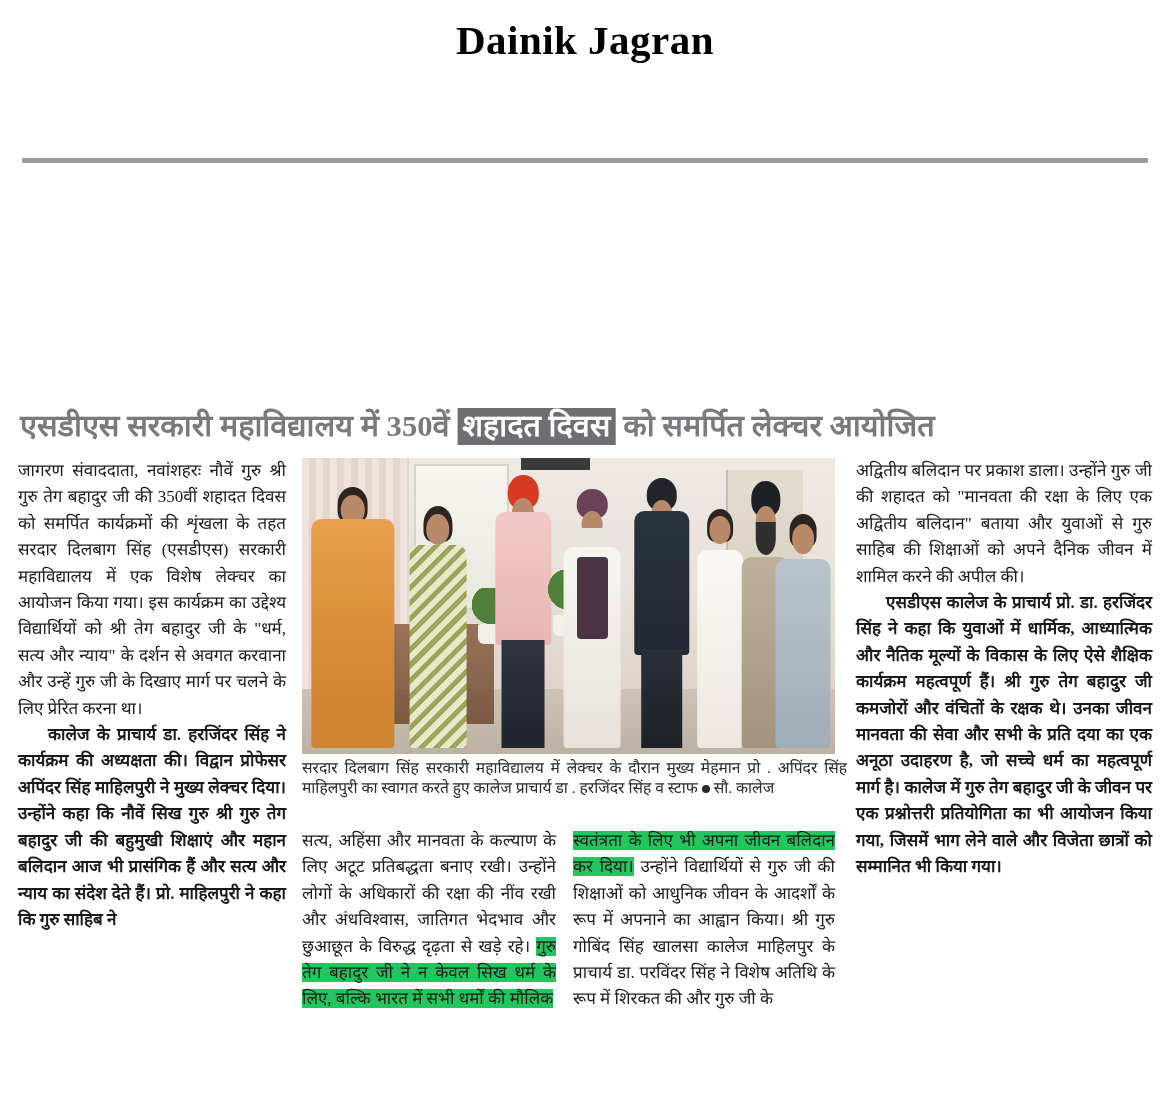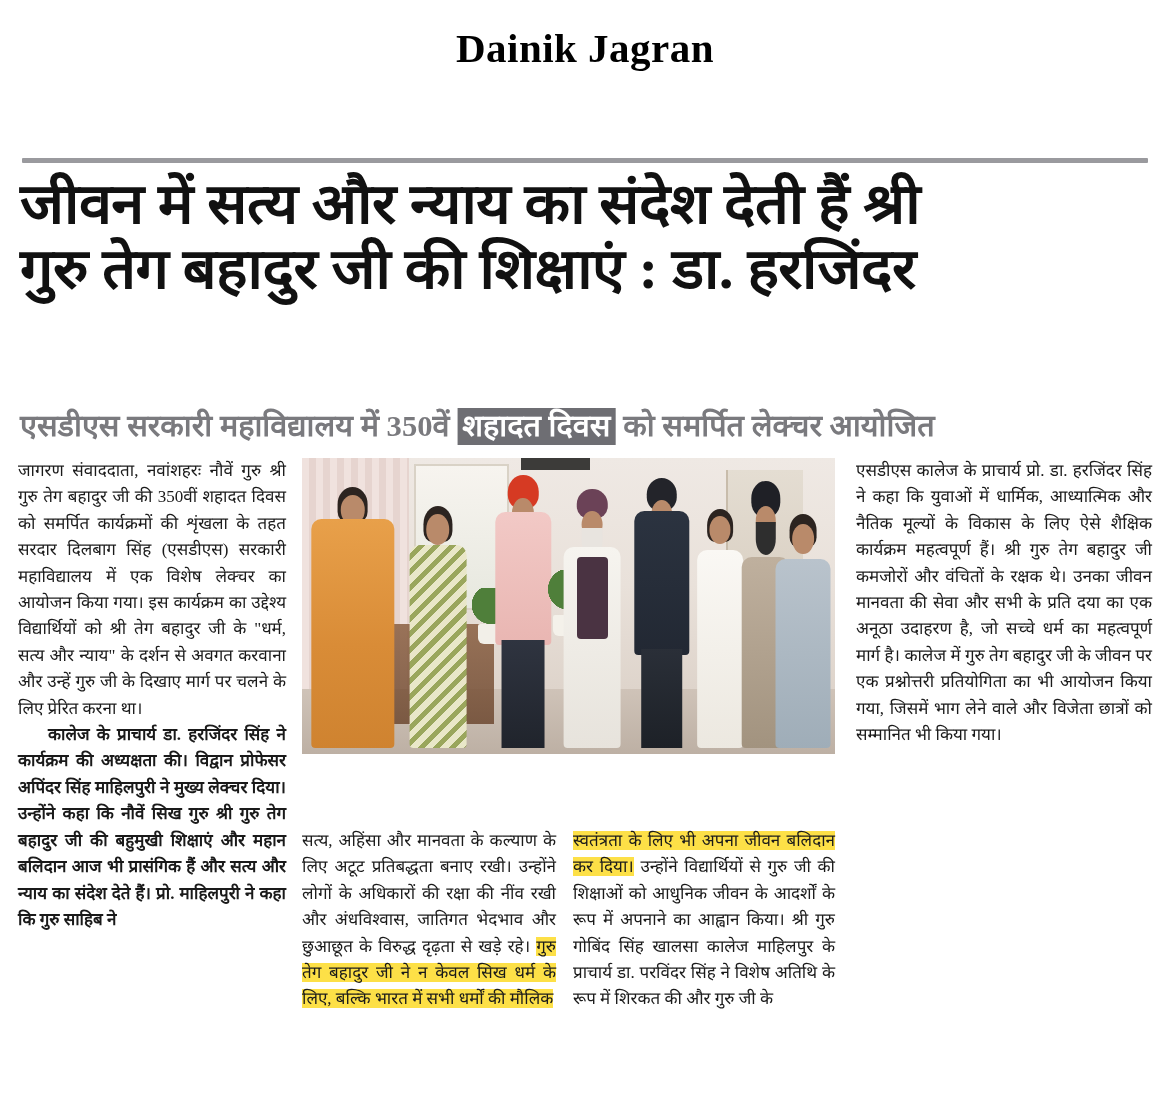--- a/index.html
+++ b/index.html
@@ -13,21 +13,21 @@
   .page{position:relative;width:1170px;height:1108px;box-sizing:border-box;}
 
   
   .masthead{
     text-align:center;
     font-family:"Liberation Serif", serif;
     font-weight:bold;
     font-size:41px;
     letter-spacing:.5px;
     color:#000;
-    padding-top:24px;
+    padding-top:16px;
     height:58px;
   }
 
   .rule-top{
     position:absolute;
     left:22px;right:22px;top:158px;
     height:5px;
     background:#9a9a9e;
     border-radius:1px;
   }
@@ -84,21 +84,21 @@
     text-justify:inter-word;
     -webkit-hyphens:none;hyphens:none;
   }
   .col p{margin:0;}
   .col p + p{text-indent:30px;font-weight:bold;}
 
   .c1{left:0;width:268px;}
   .c2{left:284px;width:254px;top:370px;}
   .c3{left:555px;width:262px;top:370px;}
   .c4{left:838px;width:296px;}
-  .hi-run{background:#fde047;box-decoration-break:clone;-webkit-box-decoration-break:clone;}
+  .hi-run{background:#22c55e;box-decoration-break:clone;-webkit-box-decoration-break:clone;}
 
   
   .photo-wrap{
     position:absolute;
     left:284px;top:0px;
     width:533px;height:296px;
     overflow:hidden;
     background:#efe7e2;
   }
   .photo{position:absolute;inset:0;overflow:hidden;}
@@ -144,24 +144,20 @@
 </style>
 </head>
 <body>
 
 <div class="page">
 
   <div class="masthead">Dainik Jagran</div>
 
   <div class="rule-top"></div>
 
-  <div class="headline">
-    <span class="hl-line l1">जीवन में सत्य और न्याय का संदेश देती हैं श्री</span>
-    <span class="hl-line l2">गुरु तेग बहादुर जी की शिक्षाएं : डा. हरजिंदर</span>
-  </div>
 
   <div class="subhead">
     <span>एसडीएस सरकारी महाविद्यालय में 350वें </span><span class="boxed">शहादत दिवस</span><span> को समर्पित लेक्चर आयोजित</span>
   </div>
 
   <div class="cols">
 
     <div class="col c1">
       <p>जागरण संवाददाता, नवांशहरः नौवें गुरु श्री गुरु तेग बहादुर जी की 350वीं शहादत दिवस को समर्पित कार्यक्रमों की शृंखला के तहत सरदार दिलबाग सिंह (एसडीएस) सरकारी महाविद्यालय में एक विशेष लेक्चर का आयोजन किया गया। इस कार्यक्रम का उद्देश्य विद्यार्थियों को श्री तेग बहादुर जी के "धर्म, सत्य और न्याय" के दर्शन से अवगत करवाना और उन्हें गुरु जी के दिखाए मार्ग पर चलने के लिए प्रेरित करना था।</p>
       <p>कालेज के प्राचार्य डा. हरजिंदर सिंह ने कार्यक्रम की अध्यक्षता की। विद्वान प्रोफेसर अपिंदर सिंह माहिलपुरी ने मुख्य लेक्चर दिया। उन्होंने कहा कि नौवें सिख गुरु श्री गुरु तेग बहादुर जी की बहुमुखी शिक्षाएं और महान बलिदान आज भी प्रासंगिक हैं और सत्य और न्याय का संदेश देते हैं। प्रो. माहिलपुरी ने कहा कि गुरु साहिब ने</p>
@@ -233,27 +229,31 @@
         </div>
 
         <div class="person" style="left:88%;width:12%;height:84%;">
           <div class="hair" style="top:6%;width:42%;height:13%;"></div>
           <div class="head" style="top:10%;width:34%;height:12%;"></div>
           <div class="body" style="width:86%;height:76%;background:linear-gradient(180deg,#b9c3cc,#9fadb8);"></div>
         </div>
       </div>
     </div>
 
+    <div class="caption">
+      <span>सरदार दिलबाग सिंह सरकारी महाविद्यालय में लेक्चर के दौरान मुख्य मेहमान प्रो . अपिंदर सिंह माहिलपुरी का स्वागत करते हुए कालेज प्राचार्य डा . हरजिंदर सिंह व स्टाफ</span><span class="dot"></span><span>सौ. कालेज</span>
+    </div>
 
     <div class="col c2">
       <p><span>सत्य, अहिंसा और मानवता के कल्याण के लिए अटूट प्रतिबद्धता बनाए रखी। उन्होंने लोगों के अधिकारों की रक्षा की नींव रखी और अंधविश्वास, जातिगत भेदभाव और छुआछूत के विरुद्ध दृढ़ता से खड़े रहे। </span><span class="hi-run">गुरु तेग बहादुर जी ने न केवल सिख धर्म के लिए, बल्कि भारत में सभी धर्मों की मौलिक</span></p>
     </div>
 
     <div class="col c3">
       <p><span class="hi-run">स्वतंत्रता के लिए भी अपना जीवन बलिदान कर दिया।</span><span> उन्होंने विद्यार्थियों से गुरु जी की शिक्षाओं को आधुनिक जीवन के आदर्शों के रूप में अपनाने का आह्वान किया। श्री गुरु गोबिंद सिंह खालसा कालेज माहिलपुर के प्राचार्य डा. परविंदर सिंह ने विशेष अतिथि के रूप में शिरकत की और गुरु जी के</span></p>
     </div>
 
     <div class="col c4">
+      <p>अद्वितीय बलिदान पर प्रकाश डाला। उन्होंने गुरु जी की शहादत को "मानवता की रक्षा के लिए एक अद्वितीय बलिदान" बताया और युवाओं से गुरु साहिब की शिक्षाओं को अपने दैनिक जीवन में शामिल करने की अपील की।</p>
       <p>एसडीएस कालेज के प्राचार्य प्रो. डा. हरजिंदर सिंह ने कहा कि युवाओं में धार्मिक, आध्यात्मिक और नैतिक मूल्यों के विकास के लिए ऐसे शैक्षिक कार्यक्रम महत्वपूर्ण हैं। श्री गुरु तेग बहादुर जी कमजोरों और वंचितों के रक्षक थे। उनका जीवन मानवता की सेवा और सभी के प्रति दया का एक अनूठा उदाहरण है, जो सच्चे धर्म का महत्वपूर्ण मार्ग है। कालेज में गुरु तेग बहादुर जी के जीवन पर एक प्रश्नोत्तरी प्रतियोगिता का भी आयोजन किया गया, जिसमें भाग लेने वाले और विजेता छात्रों को सम्मानित भी किया गया।</p>
     </div>
 
   </div>
 </div>
 
 </body></html>

